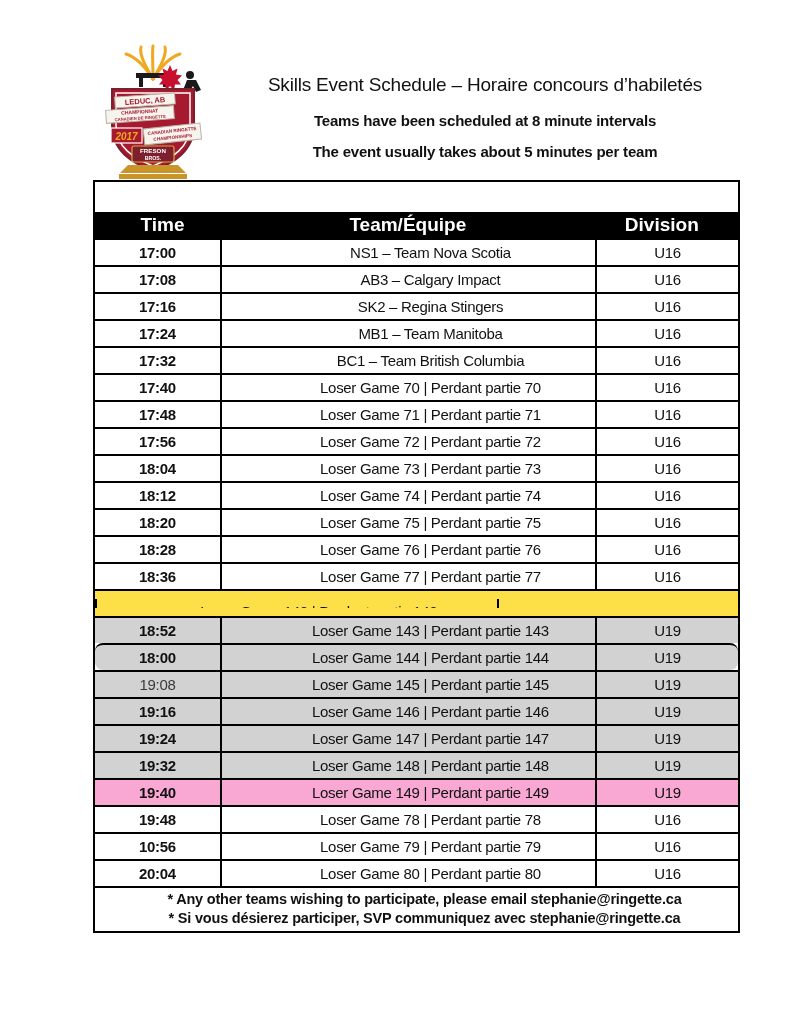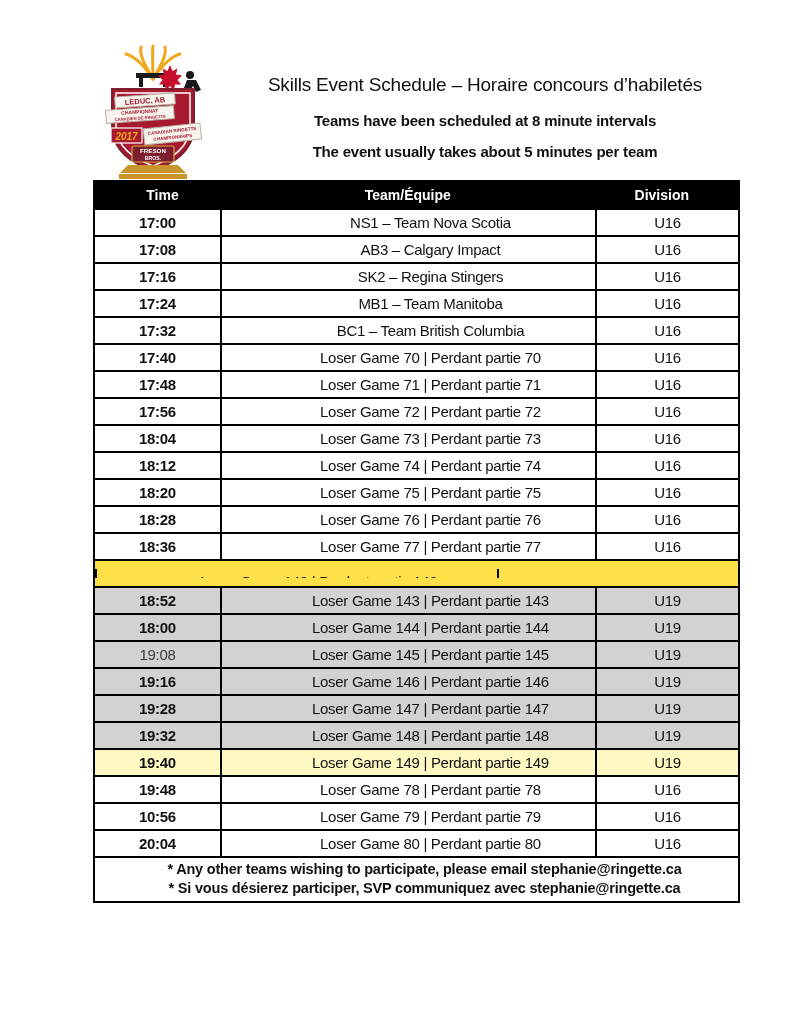--- a/index.html
+++ b/index.html
@@ -9,21 +9,21 @@
     overflow:hidden;
   }
   .logo-wrap { position:absolute; left:92px; top:42px; width:122px; height:138px; }
   .head-text { position:absolute; left:205px; top:74px; width:560px; text-align:center; }
   .doc-title { font-size:19px; font-weight:normal; letter-spacing:-0.2px; }
   .doc-subtitle { font-size:15px; font-weight:bold; letter-spacing:-0.2px; }
   .sub1 { margin-top:16px; }
   .sub2 { margin-top:14px; }
 
   .schedule { position:absolute; left:93px; top:180px; width:643px; border:2px solid #000; background:#fff; }
-  .thead { display:flex; color:#fff; font-weight:bold; font-size:14px; height:26px; line-height:26px; background:#000; }
+  .thead { display:flex; color:#fff; font-weight:bold; font-size:19px; height:26px; line-height:26px; background:#000;margin-top:30px; }
   .c-time { width:21%; text-align:center; }
   .c-team { width:55.3%; text-align:center; }
   .c-division { width:23.7%; text-align:center; }
 
   .trow { display:flex; height:25px; line-height:25px; border-top:2px solid #000; font-size:15px; letter-spacing:-0.3px; background:#fff; }
   .trow .cell { overflow:hidden; white-space:nowrap; }
   .cell.time { font-weight:bold; }
   .cell.time.nobold { font-weight:normal; color:#3a3a3a; }
   .cell.team { border-left:2px solid #000; border-right:2px solid #000;padding-left:44px; }
 
@@ -179,46 +179,46 @@
       <div class="trow" style="background: #fde047; flex-direction: column;">
         <div class="cell time c-time">18:44</div>
         <div class="cell team c-team">Loser Game 142 | Perdant partie 142</div>
         <div class="cell division c-division">U19</div>
       </div>
       <div class="trow" style="background: rgb(210, 210, 210);">
         <div class="cell time c-time">18:52</div>
         <div class="cell team c-team">Loser Game 143 | Perdant partie 143</div>
         <div class="cell division c-division">U19</div>
       </div>
-      <div class="trow" style="background: rgb(210, 210, 210);">
+      <div class="trow" style="background: rgb(210, 210, 210); border-radius: 8px;">
         <div class="cell time c-time">18:00</div>
         <div class="cell team c-team">Loser Game 144 | Perdant partie 144</div>
         <div class="cell division c-division">U19</div>
       </div>
       <div class="trow" style="background: rgb(210, 210, 210);">
         <div class="cell time c-time nobold">19:08</div>
         <div class="cell team c-team">Loser Game 145 | Perdant partie 145</div>
         <div class="cell division c-division">U19</div>
       </div>
       <div class="trow" style="background: rgb(210, 210, 210);">
         <div class="cell time c-time">19:16</div>
         <div class="cell team c-team">Loser Game 146 | Perdant partie 146</div>
         <div class="cell division c-division">U19</div>
       </div>
       <div class="trow" style="background: rgb(210, 210, 210);">
-        <div class="cell time c-time">19:28</div>
+        <div class="cell time c-time">19:24</div>
         <div class="cell team c-team">Loser Game 147 | Perdant partie 147</div>
         <div class="cell division c-division">U19</div>
       </div>
       <div class="trow" style="background: rgb(210, 210, 210);">
         <div class="cell time c-time">19:32</div>
         <div class="cell team c-team">Loser Game 148 | Perdant partie 148</div>
         <div class="cell division c-division">U19</div>
       </div>
-      <div class="trow" style="background: #fef9c3;">
+      <div class="trow" style="background: #f9a8d4;">
         <div class="cell time c-time">19:40</div>
         <div class="cell team c-team">Loser Game 149 | Perdant partie 149</div>
         <div class="cell division c-division">U19</div>
       </div>
       <div class="trow">
         <div class="cell time c-time">19:48</div>
         <div class="cell team c-team">Loser Game 78 | Perdant partie 78</div>
         <div class="cell division c-division">U16</div>
       </div>
       <div class="trow">

